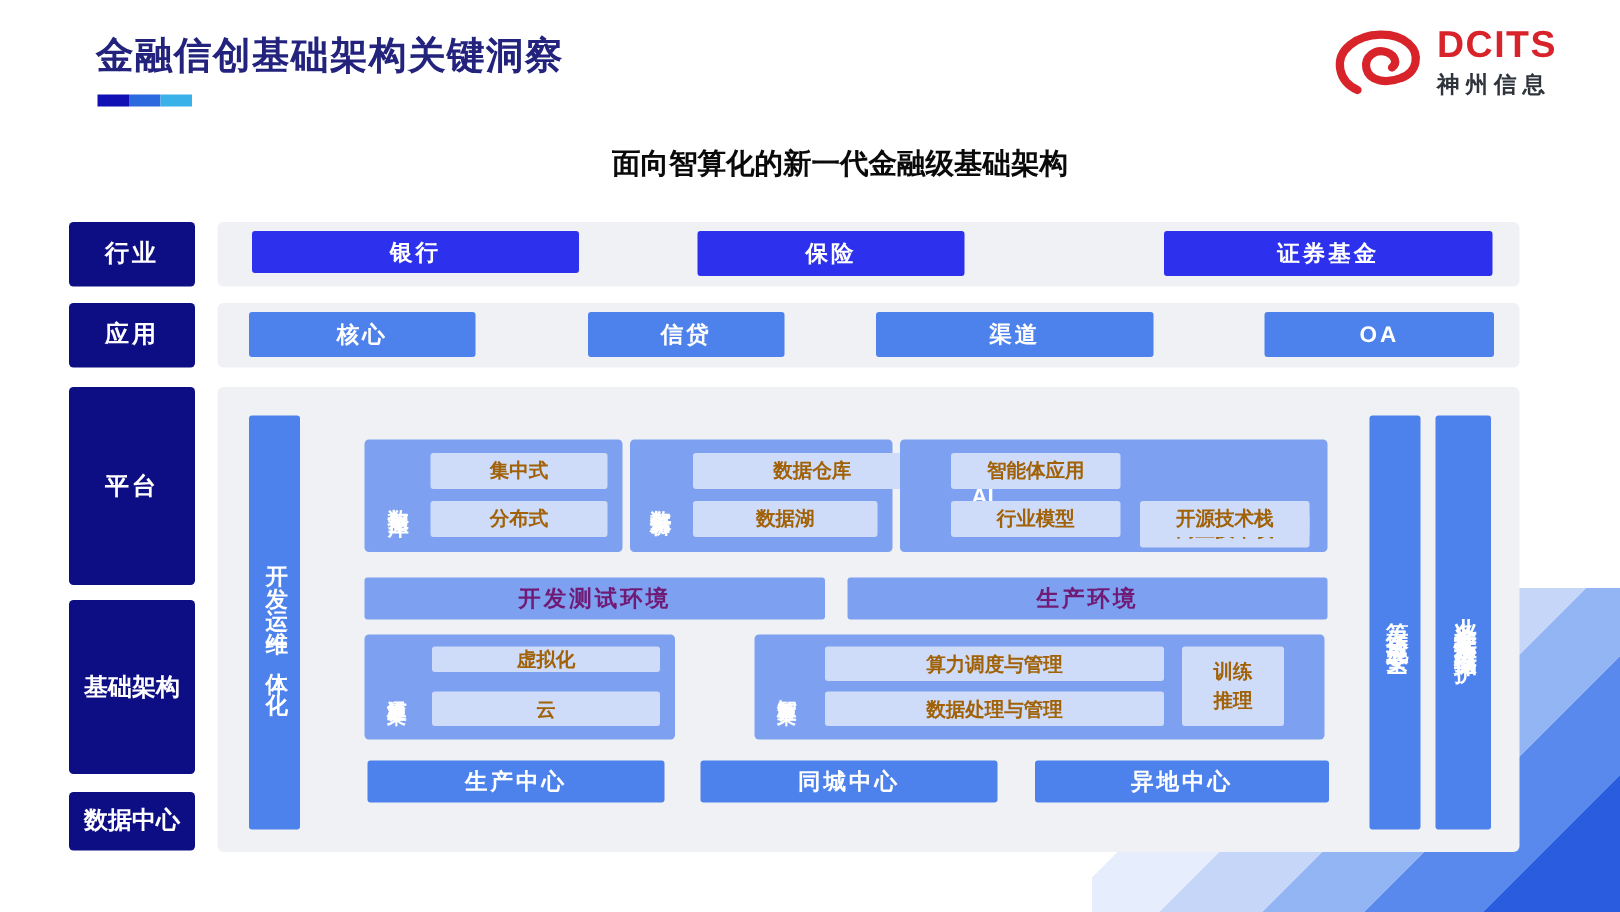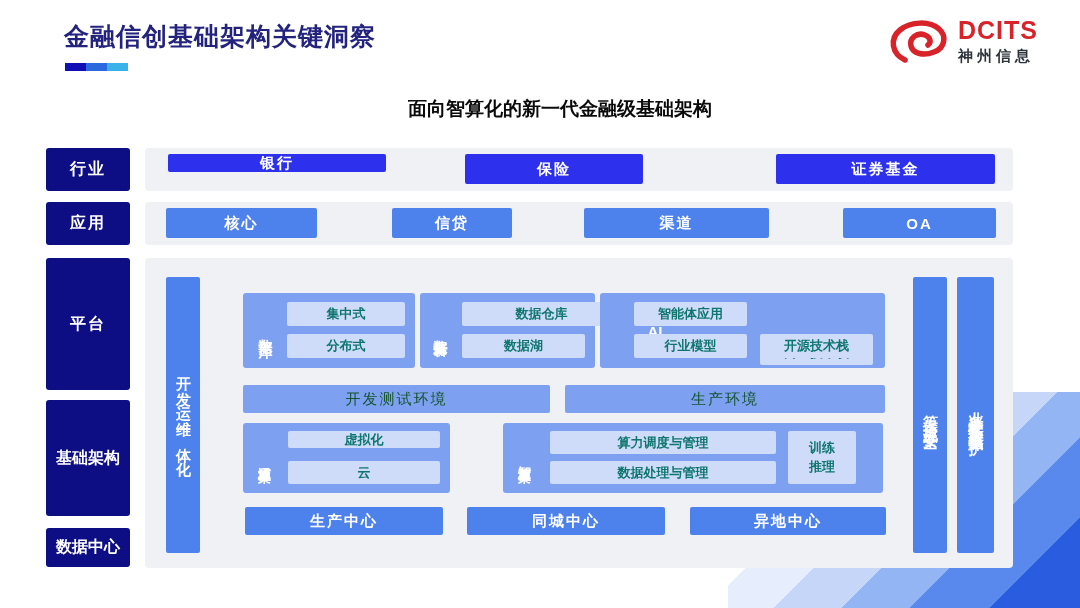--- a/index.html
+++ b/index.html
@@ -32,23 +32,23 @@
   .vbar{background:#4d82ec;color:#fff;font-weight:700;font-size:15px;border-radius:2px;
     display:flex;align-items:center;justify-content:center;z-index:2;
     writing-mode:vertical-rl;text-orientation:upright;}
   
   .group{background:#7da1f0;border-radius:3px;z-index:2;}
   .group-label{position:absolute;color:#fff;font-weight:700;
     writing-mode:vertical-rl;text-orientation:upright;
     display:flex;align-items:center;justify-content:center;}
   .group-label-h{position:absolute;color:#fff;font-weight:700;font-size:15px;
     display:flex;align-items:center;justify-content:center;}
-  .inner-box{position:absolute;background:#cfdcf9;color:#0f766e;font-weight:600;font-size:13px;
+  .inner-box{position:absolute;background:#cfdcf9;color:#a16207;font-weight:600;font-size:13px;
     display:flex;align-items:center;justify-content:center;border-radius:2px;text-align:center;}
-  .band{background:#7da1f0;color:#14532d;font-weight:400;font-size:15px;border-radius:2px;
+  .band{background:#7da1f0;color:#701a75;font-weight:700;font-size:15px;border-radius:2px;
     display:flex;align-items:center;justify-content:center;letter-spacing:2px;z-index:2;}
   .center-btn{background:#4d82ec;}
   
   .decor{position:absolute;right:0;bottom:0;width:352px;height:216px;z-index:0;
     background:linear-gradient(135deg,rgba(0,0,0,0) 0 34%,#e6edfc 34% 46%,#c5d6f8 46% 58%,#94b5f3 58% 70%,#5a89ee 70% 84%,#2a5ce0 84% 100%);}
 </style>
 </head>
 <body>
 
 <div class="slide">
@@ -69,28 +69,28 @@
     <div class="logo-text">
       <div class="logo-brand">DCITS</div>
       <div class="logo-company">神州信息</div>
     </div>
   </div>
 
   <div class="abs subtitle" style="left:0;top:96px;padding-left:40px;">面向智算化的新一代金融级基础架构</div>
 
   <div class="abs nav-box" style="left:46px;top:148px;width:84px;height:43px;">行业</div>
   <div class="abs strip" style="left:145px;top:148px;width:868px;height:43px;"></div>
-  <div class="abs btn btn-industry" style="left:168px;top:154px;width:218px;height:18px;">银行</div>
+  <div class="abs btn btn-industry" style="left:168px;top:154px;width:218px;height:28px;">银行</div>
   <div class="abs btn btn-industry" style="left:465px;top:154px;width:178px;height:30px;">保险</div>
   <div class="abs btn btn-industry" style="left:776px;top:154px;width:219px;height:30px;">证券基金</div>
 
   <div class="abs nav-box" style="left:46px;top:202px;width:84px;height:43px;">应用</div>
   <div class="abs strip" style="left:145px;top:202px;width:868px;height:43px;"></div>
   <div class="abs btn btn-app" style="left:166px;top:208px;width:151px;height:30px;">核心</div>
-  <div class="abs btn btn-app" style="left:392px;top:208px;width:120px;height:30px;">信贷</div>
+  <div class="abs btn btn-app" style="left:392px;top:208px;width:131px;height:30px;">信贷</div>
   <div class="abs btn btn-app" style="left:584px;top:208px;width:185px;height:30px;">渠道</div>
   <div class="abs btn btn-app" style="left:843px;top:208px;width:153px;height:30px;">OA</div>
 
   <div class="abs nav-box" style="left:46px;top:258px;width:84px;height:132px;">平台</div>
   <div class="abs nav-box" style="left:46px;top:400px;width:84px;height:116px;letter-spacing:0;">基础架构</div>
   <div class="abs nav-box" style="left:46px;top:528px;width:84px;height:39px;letter-spacing:0;">数据中心</div>
 
   <div class="abs panel" style="left:145px;top:258px;width:868px;height:310px;"></div>
 
   <div class="abs vbar" style="left:166px;top:277px;width:34px;height:276px;letter-spacing:14px;">开发运维一体化</div>

